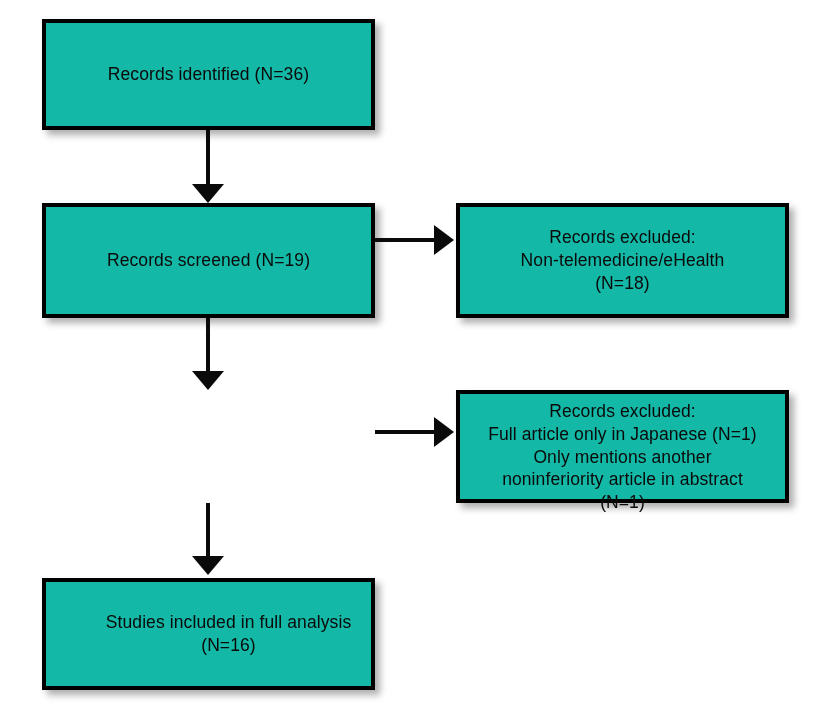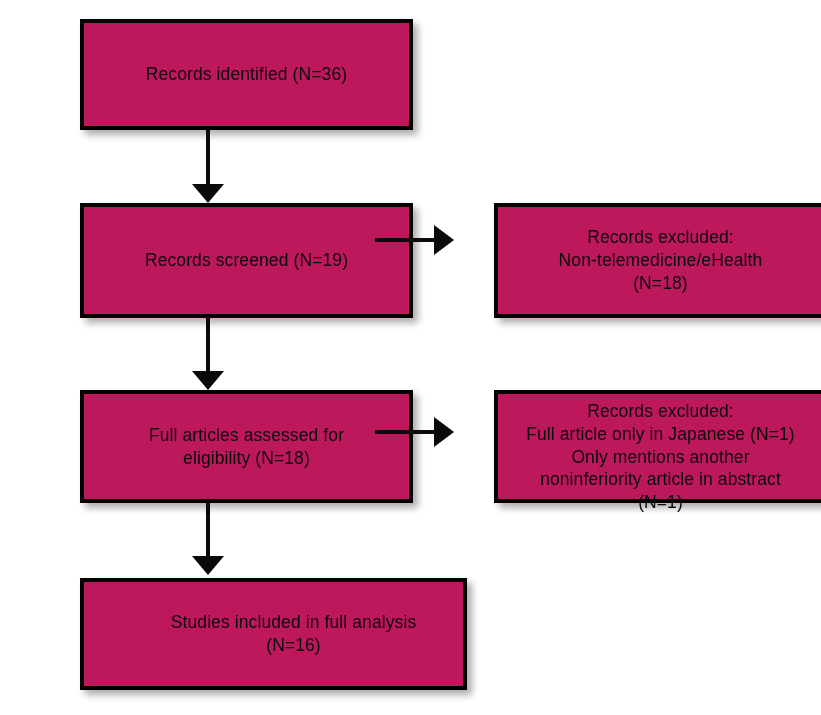--- a/index.html
+++ b/index.html
@@ -13,46 +13,45 @@
   #canvas {
     position: relative;
     width: 821px;
     height: 715px;
     background: #ffffff;
     overflow: hidden;
   }
   .node {
     position: absolute;
     box-sizing: border-box;
-    background: #be185d;
+    background: #14b8a6;
     border: 4px solid #000000;
     box-shadow: 5px 5px 7px rgba(0,0,0,0.32);
     display: flex;
     align-items: center;
     justify-content: center;
     text-align: center;
     color: #0a0a0a;
     font-size: 17.5px;
     line-height: 1.30;
     letter-spacing: 0.1px;
     padding: 0 8px;
     white-space: pre-line;
-    margin-left: 38px;
   }
   .node.top-align {
     align-items: flex-start;
     padding-top: 6px;
   }
   
   #node-identified { left: 42px;  top: 19px;  width: 333px; height: 111px; }
   #node-screened   { left: 42px;  top: 203px; width: 333px; height: 115px; }
   #node-excluded-1 { left: 456px; top: 203px; width: 333px; height: 115px; }
   #node-fulltext   { left: 42px;  top: 390px; width: 333px; height: 113px; }
   #node-excluded-2 { left: 456px; top: 390px; width: 333px; height: 113px; }
-  #node-included   { left: 42px;  top: 578px; width: 387px; height: 112px; padding-left: 48px; }
+  #node-included   { left: 42px;  top: 578px; width: 333px; height: 112px; padding-left: 48px; }
 
   
   .v-line {
     position: absolute;
     width: 4px;
     background: #0a0a0a;
     left: 206px;
   }
   .v-head {
     position: absolute;
@@ -105,22 +104,20 @@
   <div class="h-line" id="edge-excl1-line"></div>
   <div class="h-head" id="edge-excl1-head"></div>
 
   <div class="node" id="node-excluded-1">Records excluded:
 Non-telemedicine/eHealth
 (N=18)</div>
 
   <div class="v-line" id="edge2-line"></div>
   <div class="v-head" id="edge2-head"></div>
 
-  <div class="node" id="node-fulltext">Full articles assessed for
-eligibility (N=18)</div>
 
   <div class="h-line" id="edge-excl2-line"></div>
   <div class="h-head" id="edge-excl2-head"></div>
 
   <div class="node top-align" id="node-excluded-2">Records excluded:
 Full article only in Japanese (N=1)
 Only mentions another
 noninferiority article in abstract
 (N=1)</div>
 

